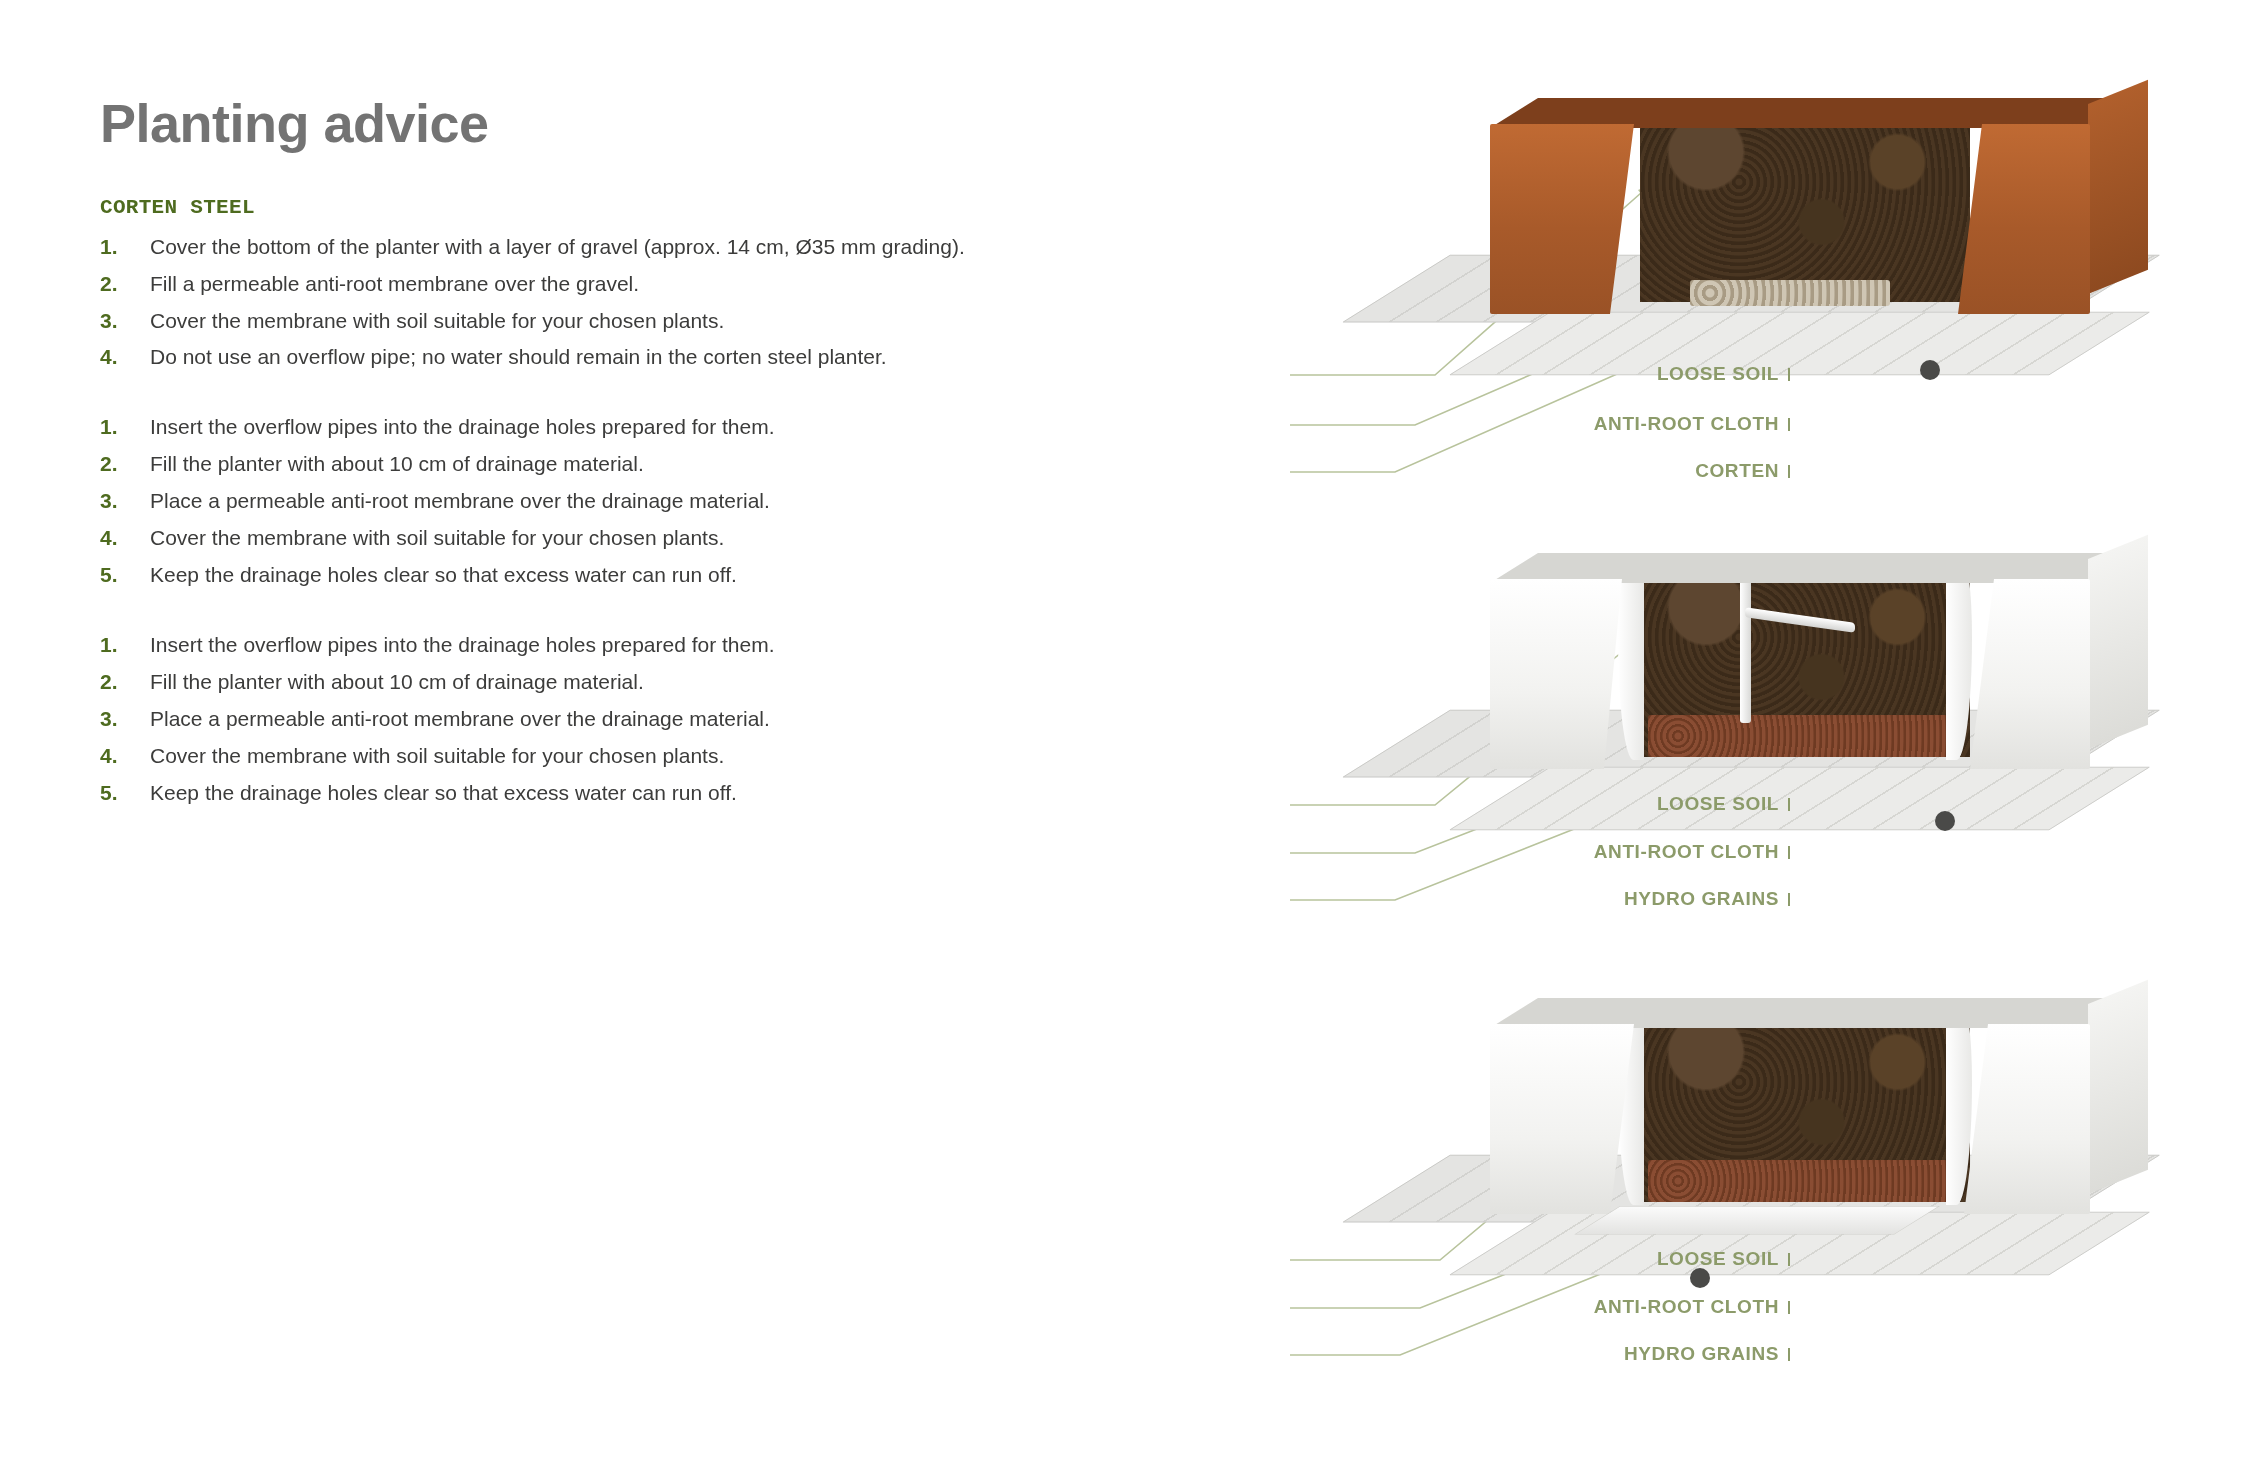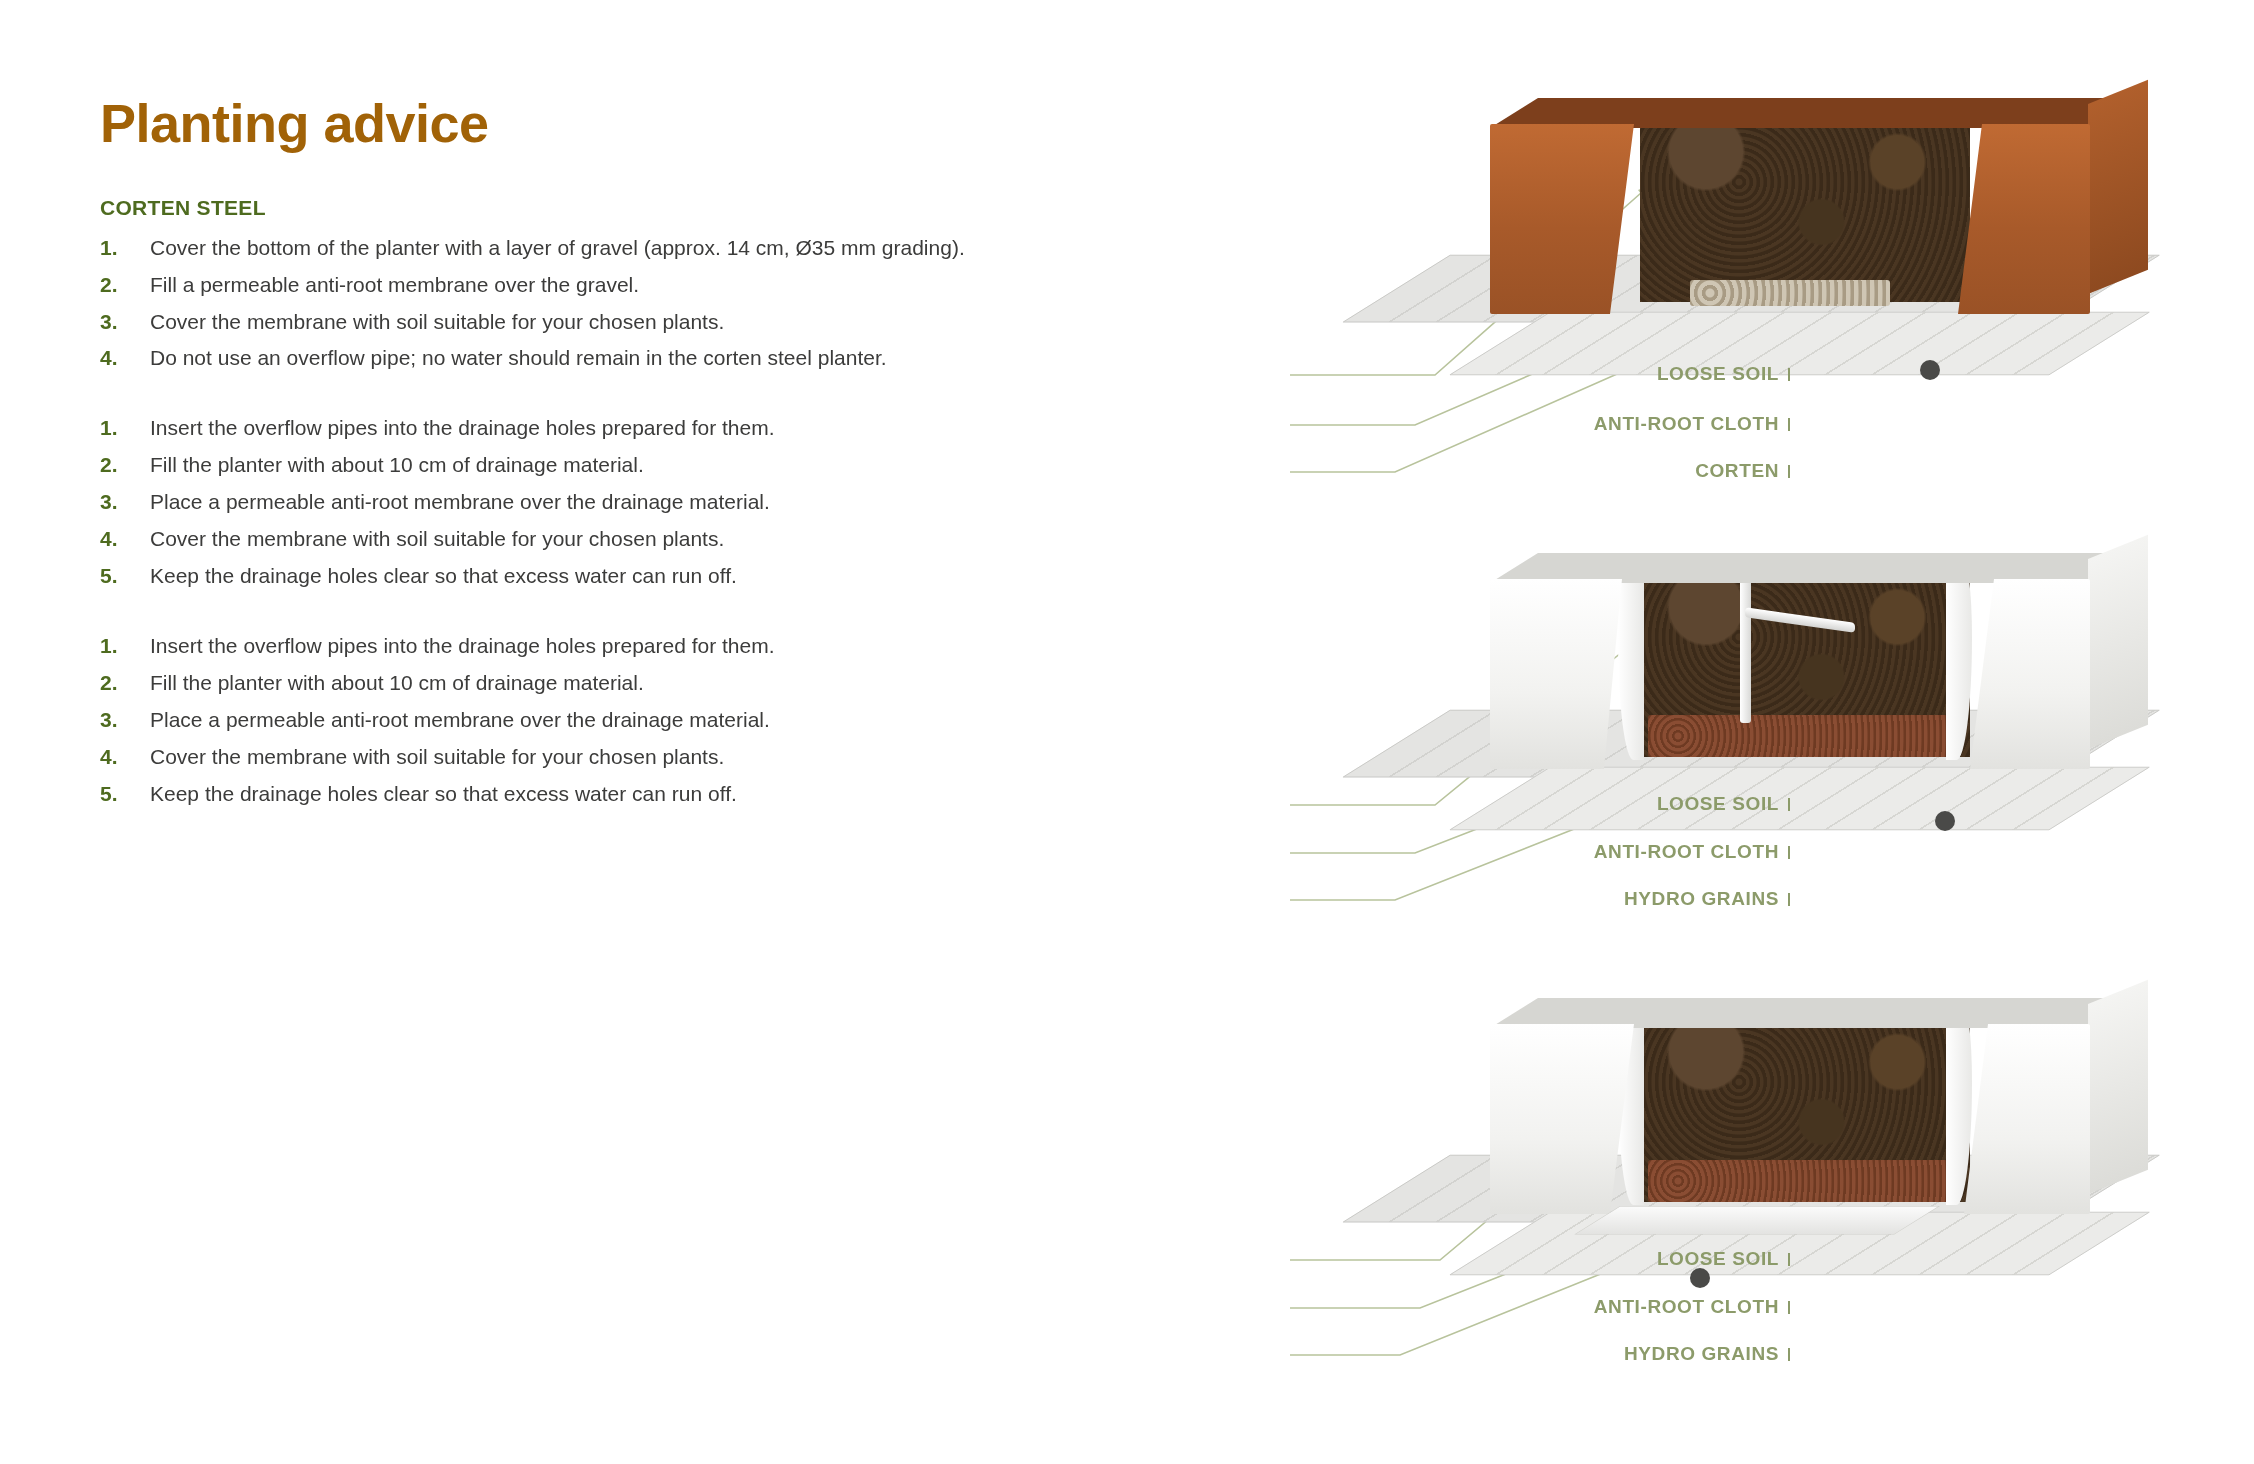--- a/index.html
+++ b/index.html
@@ -24,34 +24,35 @@
   
   .text-col {
     position: absolute;
     left: 100px;
     top: 95px;
     width: 1000px;
   }
   .page-title {
     font-size: 54px;
     font-weight: bold;
-    color: #a16207;
+    color: #737373;
     letter-spacing: -0.5px;
     margin: 0 0 44px 0;
     line-height: 1.05;
   }
   .section {
     margin-bottom: 42px;
   }
   .section-title {
     font-size: 21px;
     font-weight: bold;
     color: #4e6b1f;
     letter-spacing: 0.3px;
     margin: 0 0 14px 0;
+    font-family: Liberation Mono, monospace;
   }
   ol.steps {
     list-style: none;
     margin: 0;
     padding: 0;
   }
   ol.steps li {
     position: relative;
     padding-left: 50px;
     font-size: 21px;

